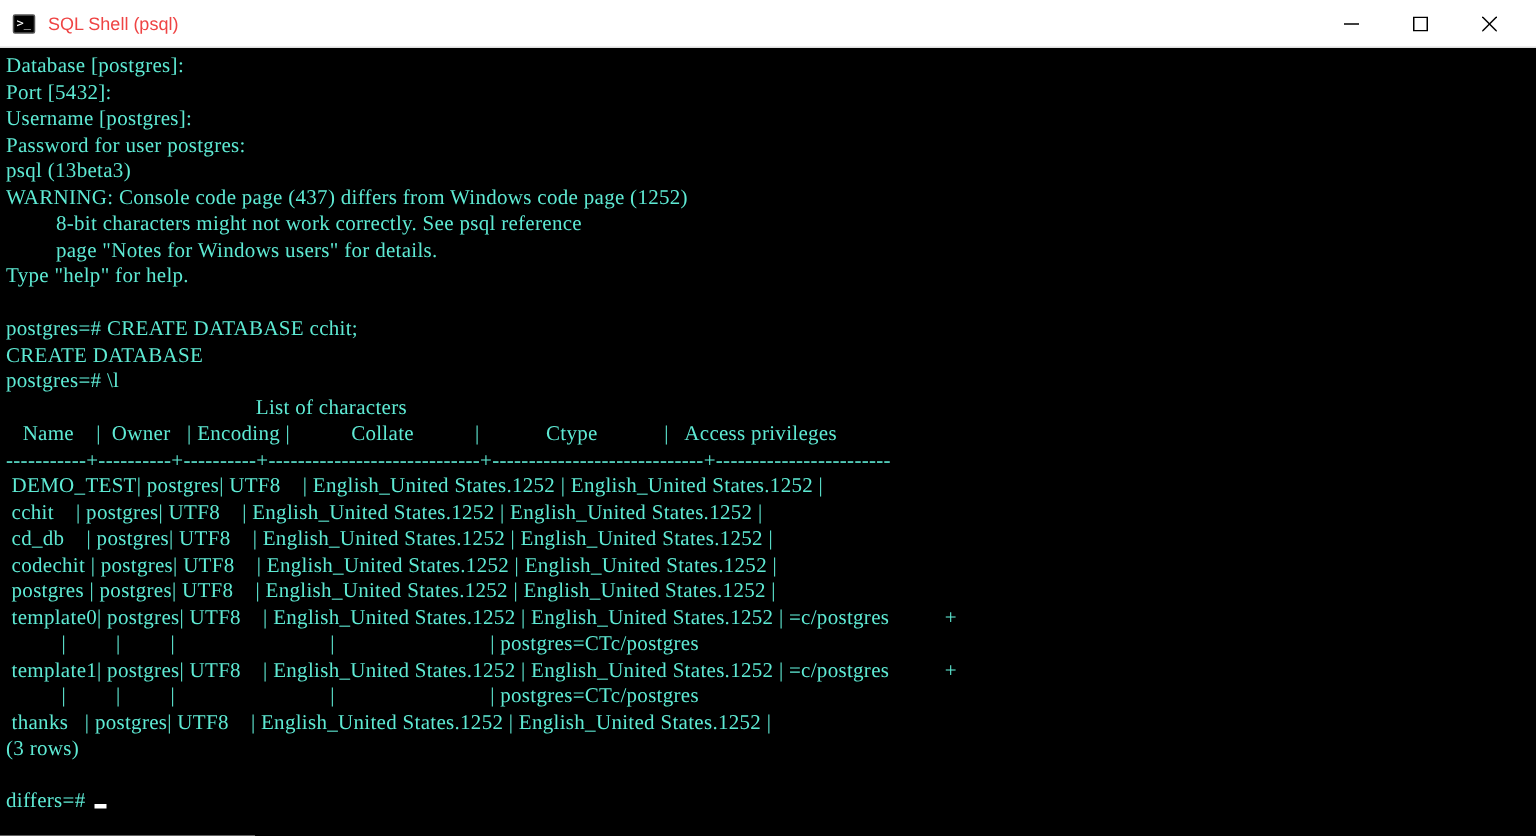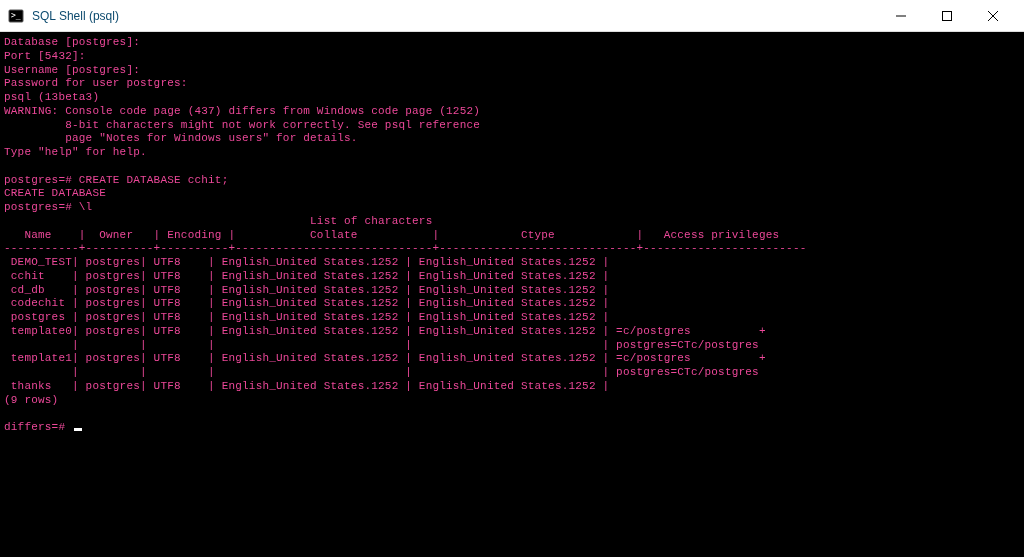--- a/index.html
+++ b/index.html
@@ -22,48 +22,49 @@
       width: 16px;
       height: 16px;
       margin-right: 8px;
       display: inline-flex;
       align-items: center;
       justify-content: center;
     }
     .titlebar-title {
       font-family: 'Segoe UI', Tahoma, sans-serif;
       font-size: 12px;
-      color: #0c4a6e;
+      color: #ef4444;
       flex: 1;
     }
     .window-controls {
       display: flex;
       gap: 0;
     }
     .window-btn {
       width: 46px;
       height: 32px;
       display: flex;
       align-items: center;
       justify-content: center;
       font-family: 'Segoe UI', sans-serif;
       font-size: 10px;
       color: #000;
     }
     .terminal {
       background: #000;
-      color: #ec4899;
+      color: #5eead4;
       width: 100%;
       height: calc(100% - 32px);
       padding: 4px 4px;
-      font-size: 11px;
+      font-size: 14px;
       line-height: 1.25;
       white-space: pre;
       overflow: hidden;
       letter-spacing: 0.2px;
+      font-family: Liberation Serif, serif;
     }
     .cursor {
       display: inline-block;
       width: 8px;
       height: 3px;
       background: #fff;
       vertical-align: baseline;
       margin-left: 2px;
       margin-bottom: -1px;
     }
@@ -118,15 +119,15 @@
 <span id="table-rows"> DEMO_TEST| postgres| UTF8    | English_United States.1252 | English_United States.1252 | 
  cchit    | postgres| UTF8    | English_United States.1252 | English_United States.1252 | 
  cd_db    | postgres| UTF8    | English_United States.1252 | English_United States.1252 | 
  codechit | postgres| UTF8    | English_United States.1252 | English_United States.1252 | 
  postgres | postgres| UTF8    | English_United States.1252 | English_United States.1252 | 
  template0| postgres| UTF8    | English_United States.1252 | English_United States.1252 | =c/postgres          +
           |         |         |                            |                            | postgres=CTc/postgres
  template1| postgres| UTF8    | English_United States.1252 | English_United States.1252 | =c/postgres          +
           |         |         |                            |                            | postgres=CTc/postgres
  thanks   | postgres| UTF8    | English_United States.1252 | English_United States.1252 | </span>
-<span>(9 rows)</span>
+<span>(3 rows)</span>
 
 <span>differs=# </span><span class="cursor"></span></div>
 
 </body></html>

